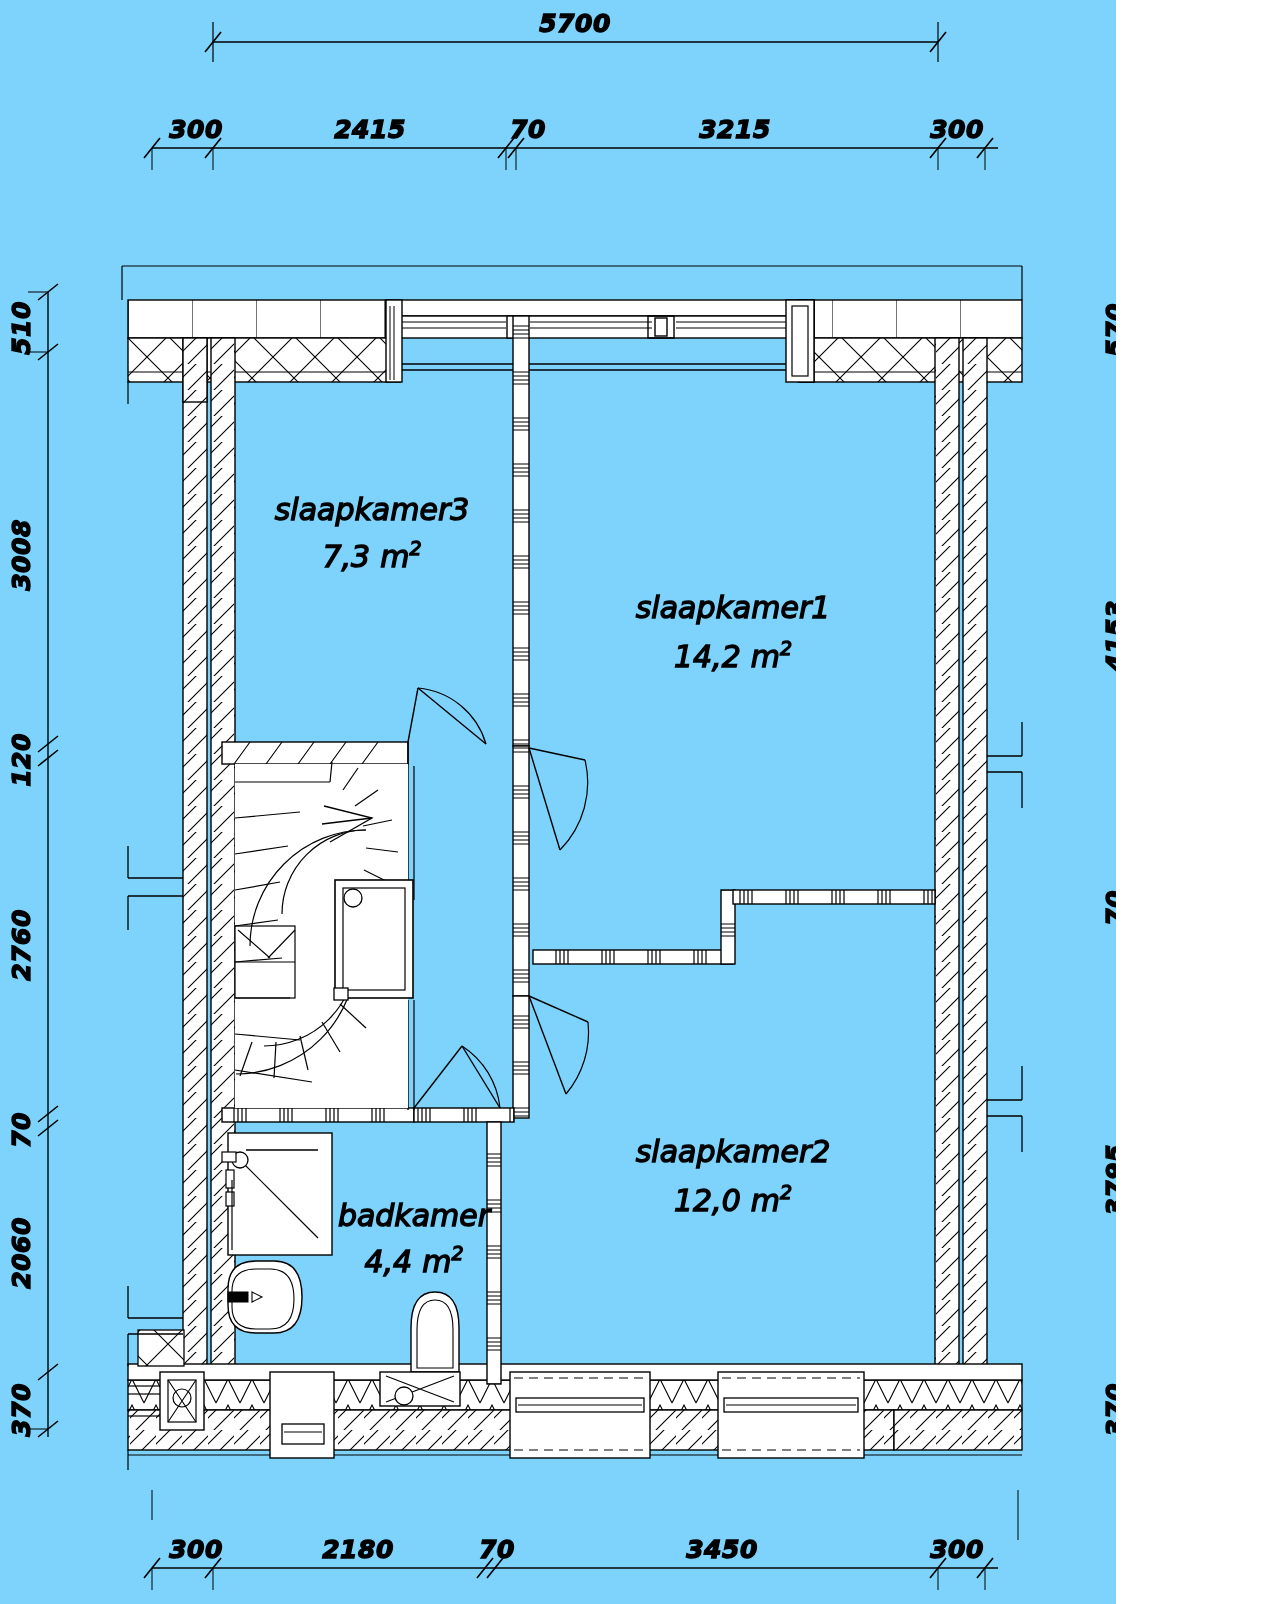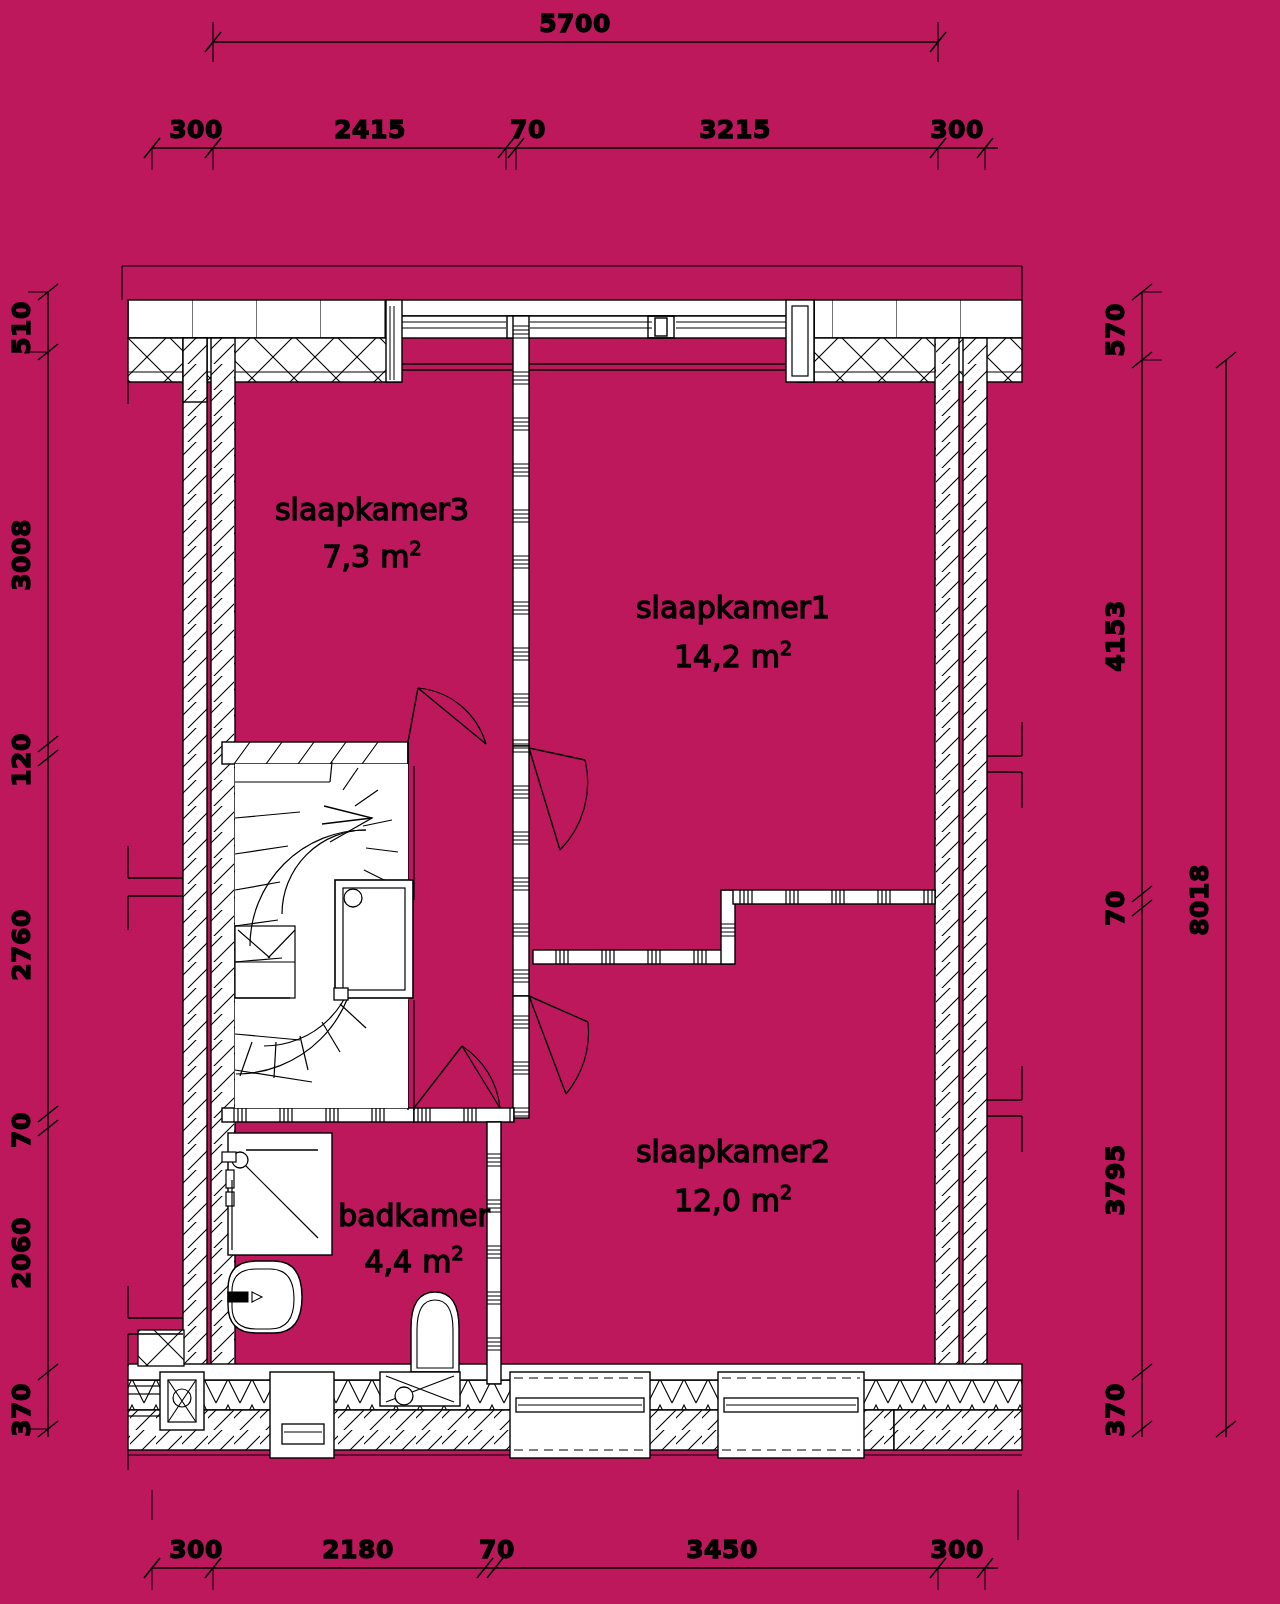--- a/index.html
+++ b/index.html
@@ -4,24 +4,25 @@
 <title>Floor Plan</title>
 <style>
   * { box-sizing: border-box; }
   html, body {
     margin: 0; padding: 0;
     background: #ffffff;
     font-family: "DejaVu Sans", sans-serif;
   }
   #plan-root {
     position: relative;
-    width: 1280px;
+    width: 1116px;
     height: 1604px;
-    background: #be185d;
+    background: #7dd3fc;
     overflow: hidden;
+    font-style: italic;
   }
   #plan-svg { display: block; width: 1280px; height: 1604px; }
 
   .dim-text {
     font-family: "DejaVu Sans", sans-serif;
     font-weight: bold;
     font-size: 25px;
     fill: #000;
     letter-spacing: 0.5px;
   }

